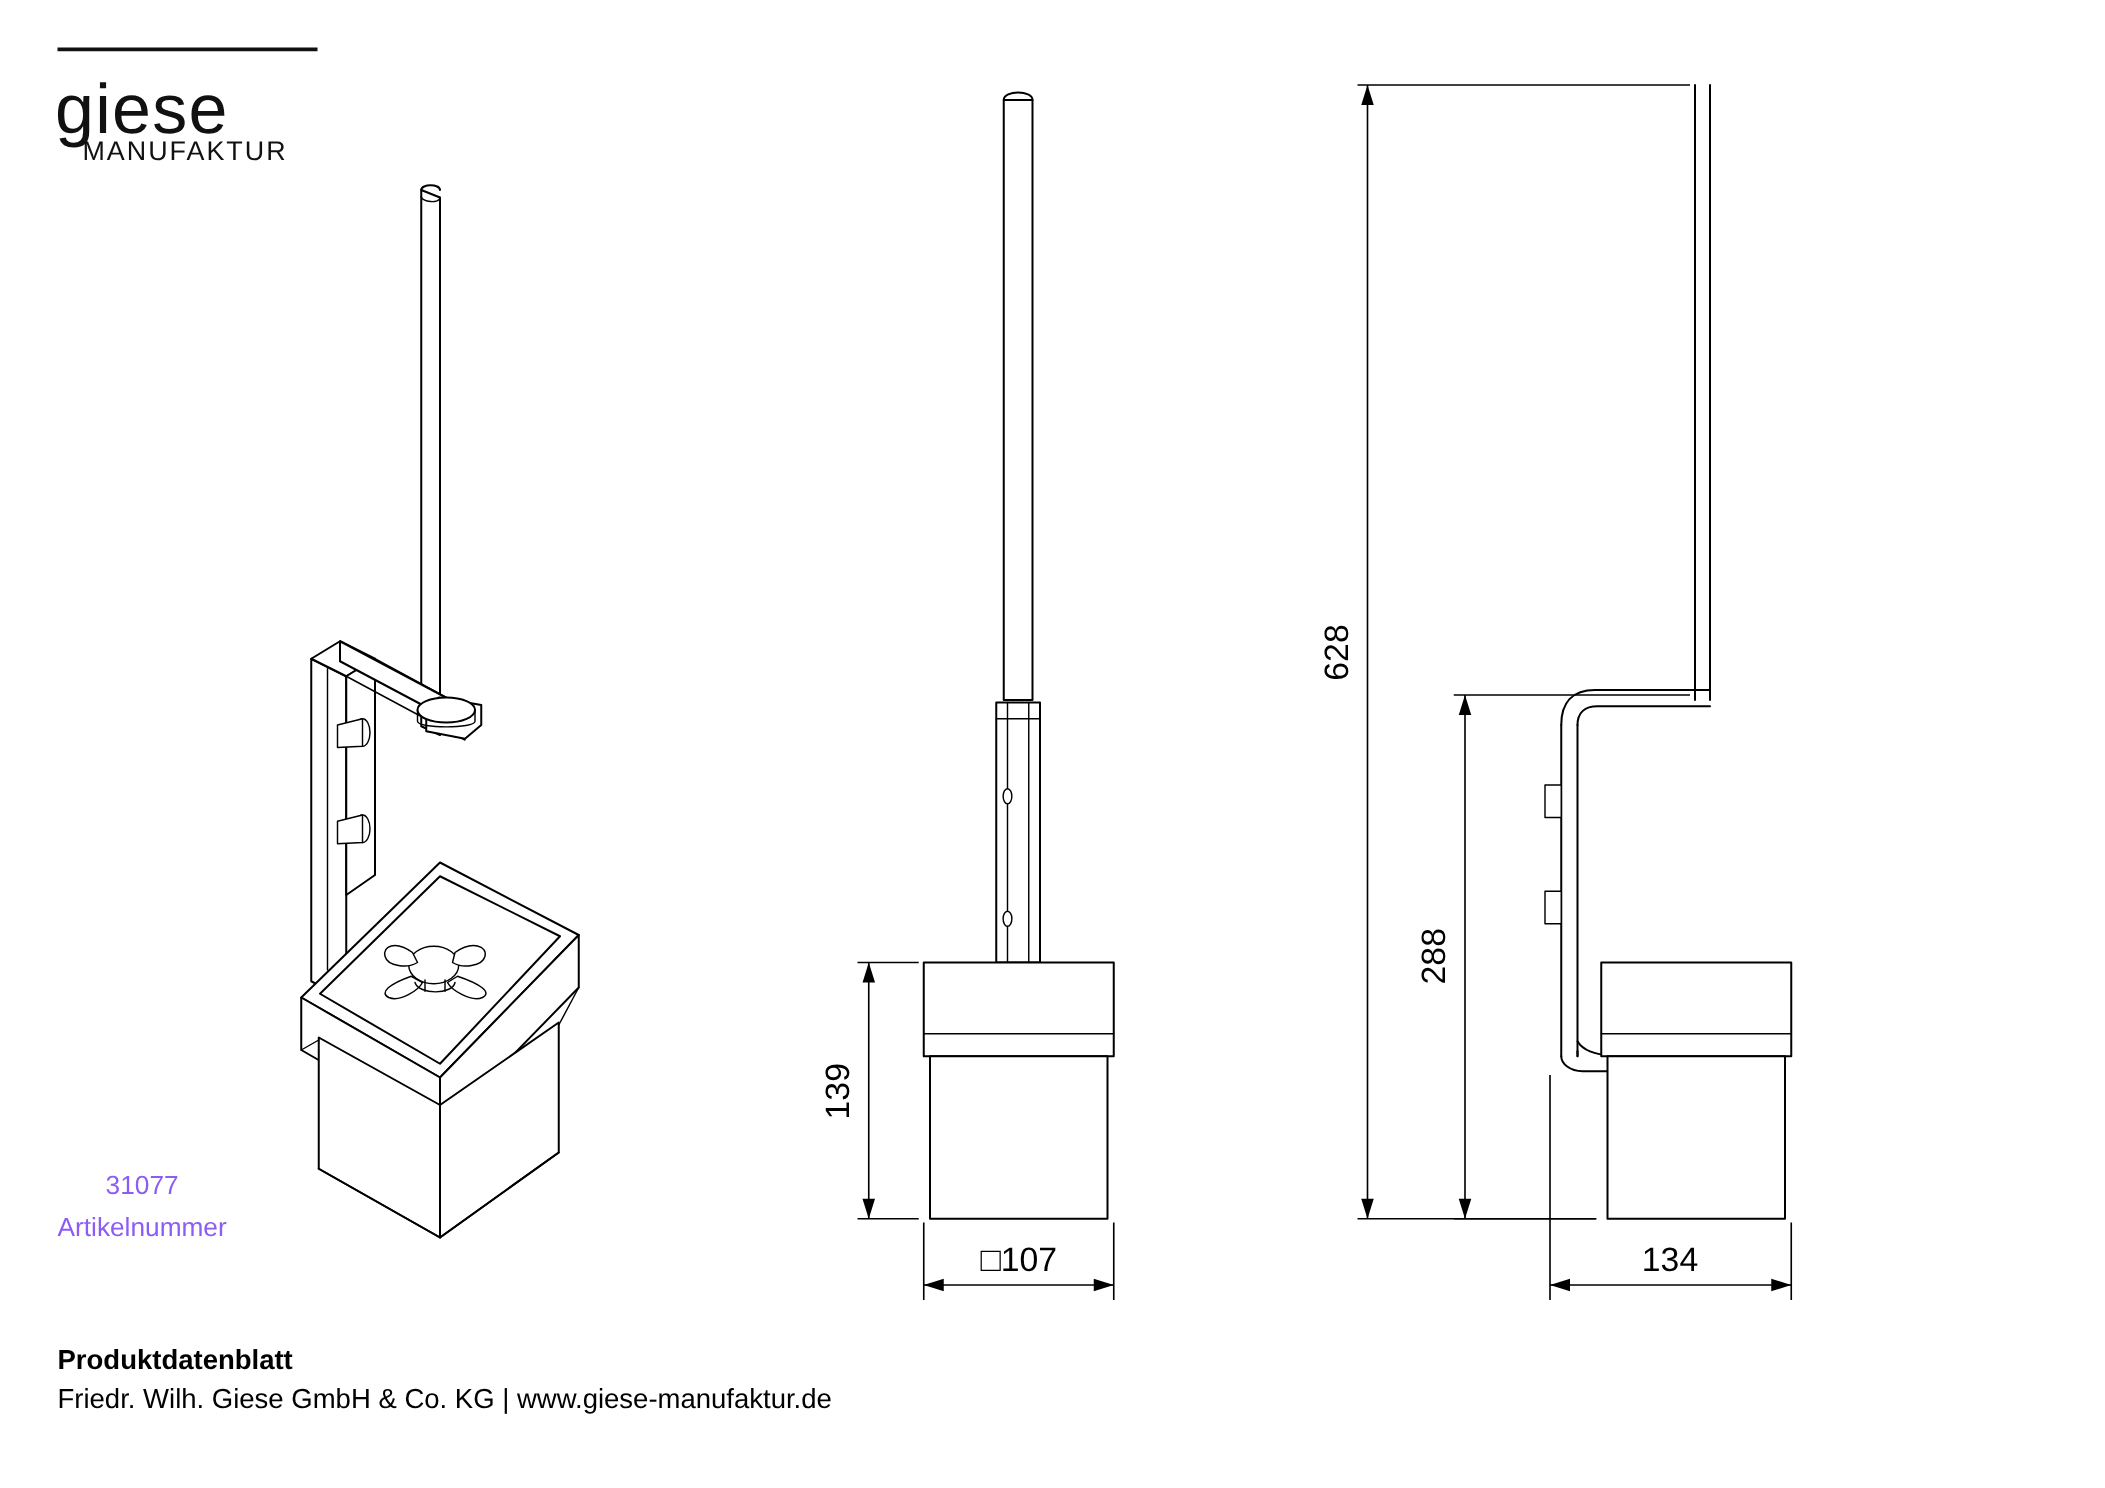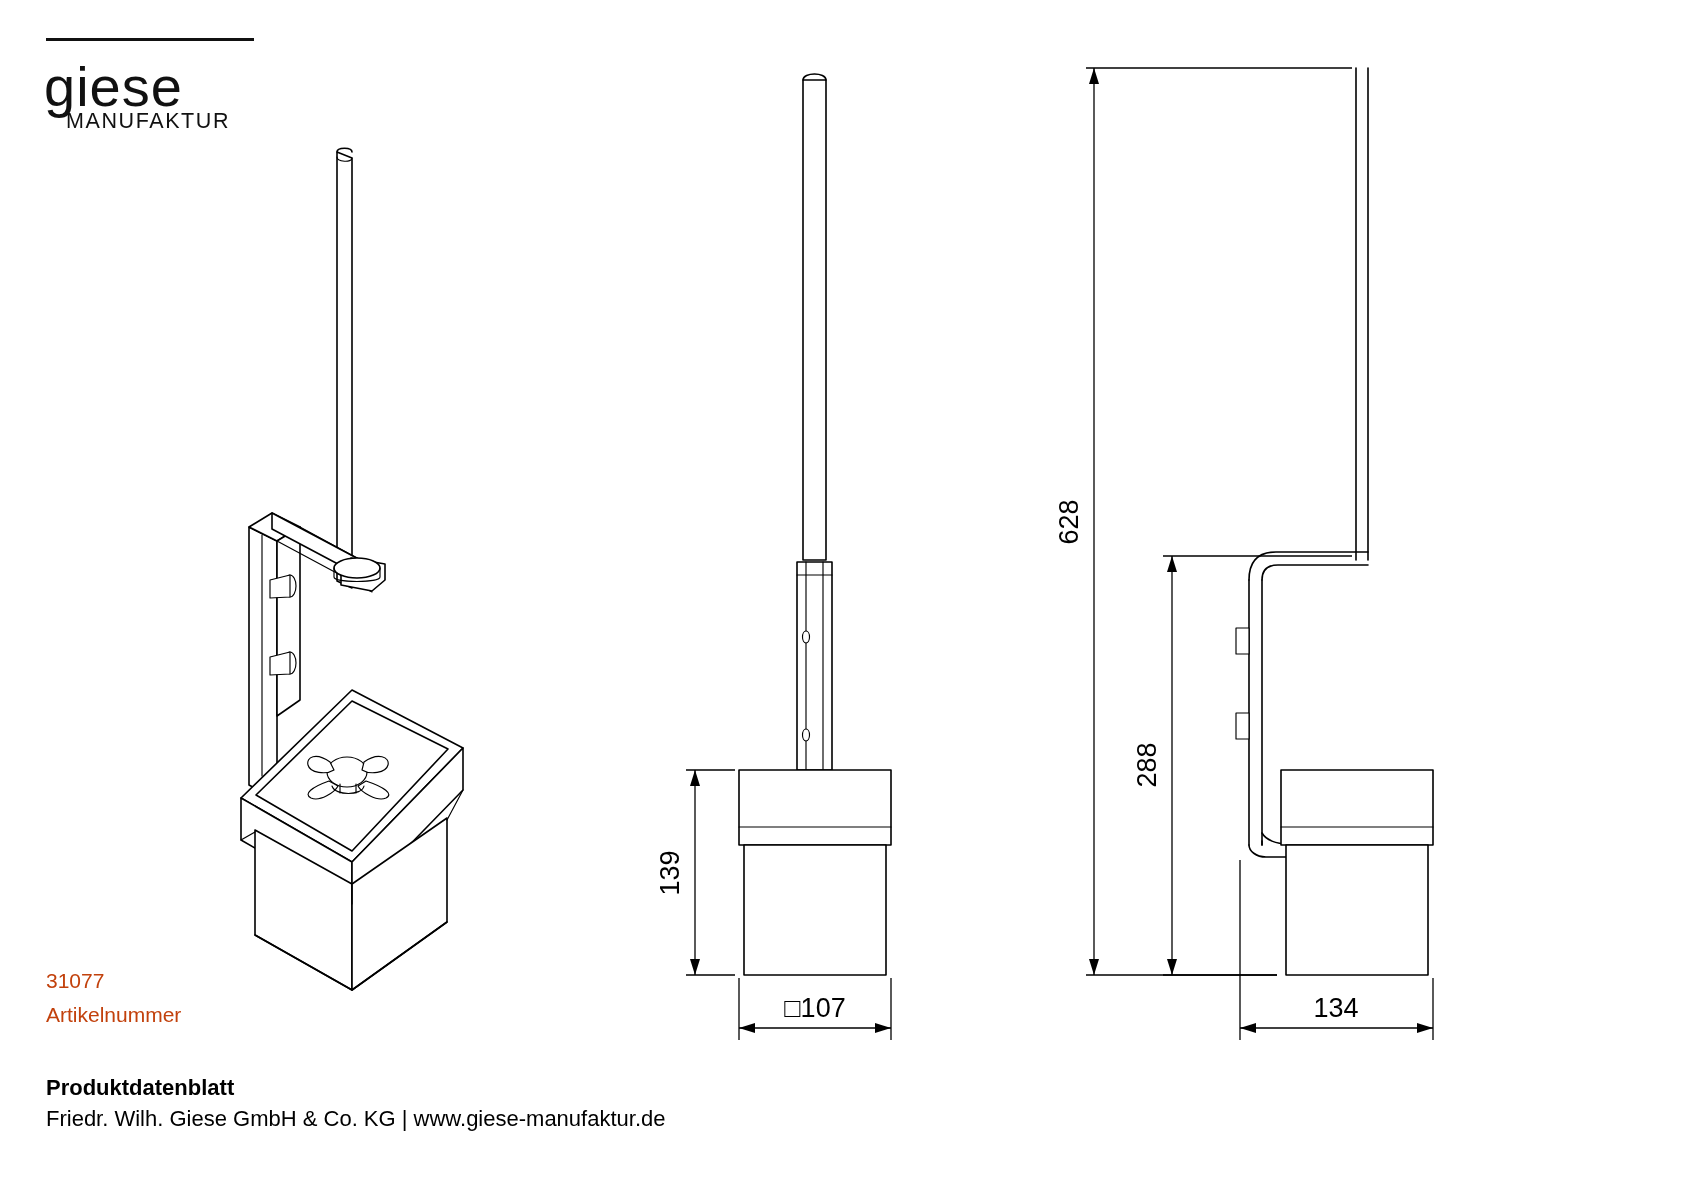--- a/index.html
+++ b/index.html
@@ -48,24 +48,25 @@
     color: #111111;
     text-align: center;
     width: 208px;
     margin-top: -4px;
   }
 
   
   #article-block {
     position: absolute;
     left: 46px;
-    top: 964px;
+    top: 932px;
     font-size: 21px;
     line-height: 34px;
-    color: #c2410c;
+    color: #8b5cf6;
+    text-align: center;
   }
 
   
   #footer {
     position: absolute;
     left: 46px;
     top: 1072px;
     font-size: 22px;
     line-height: 31px;
     color: #000000;

